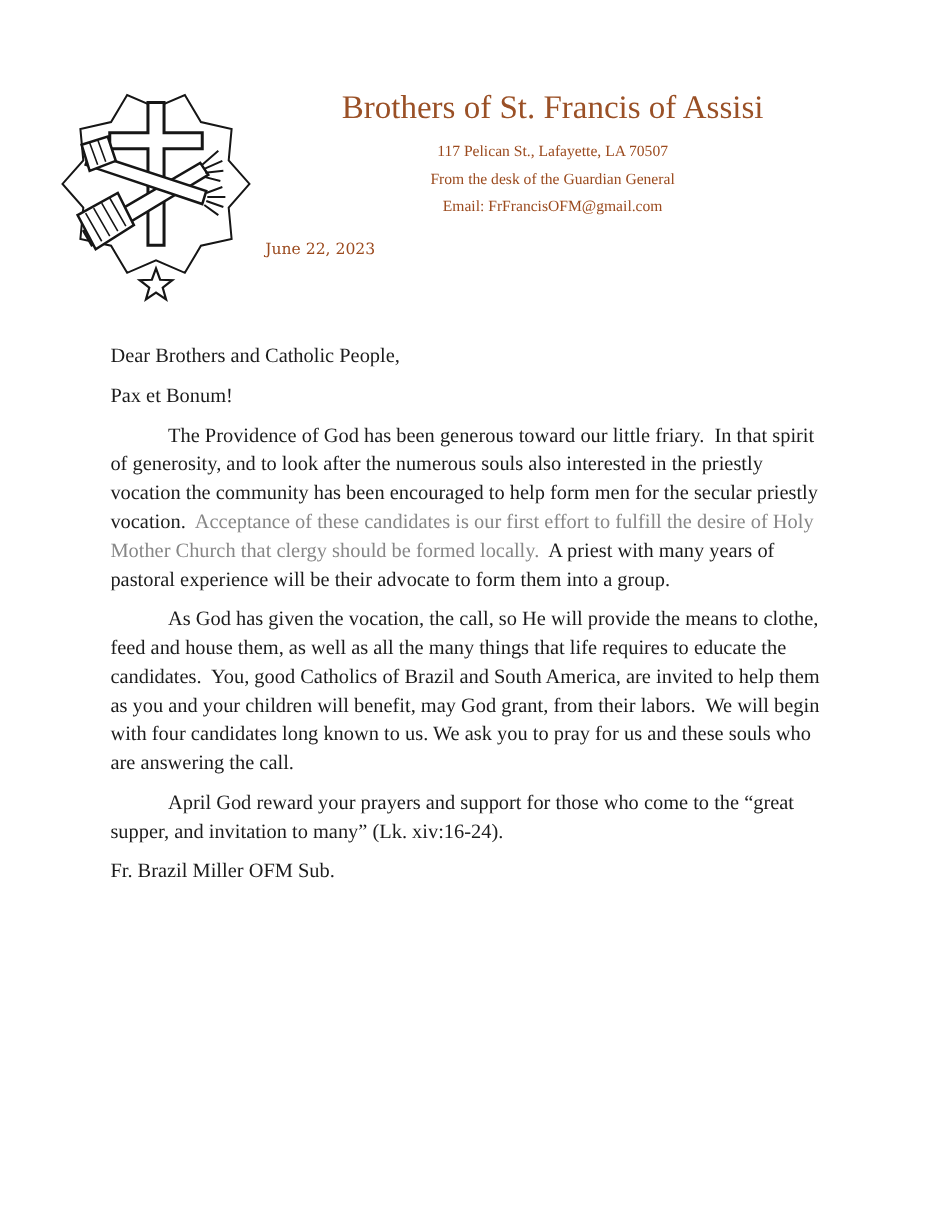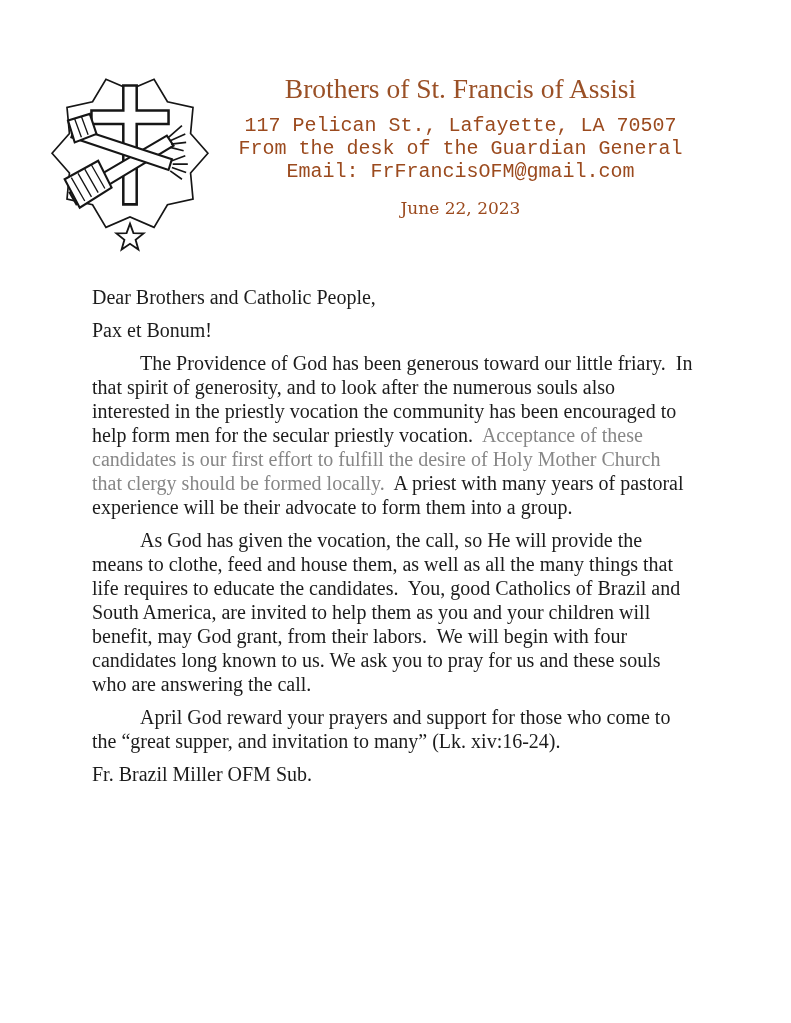--- a/index.html
+++ b/index.html
@@ -14,33 +14,33 @@
   }
   .header { display:flex; align-items:flex-start; padding:72px 91px 0 46px; }
   .logo-box { flex:0 0 175px; }
   .logo-box svg { display:block; }
   .header-text { flex:1 1 auto; text-align:center; }
   .letter-title {
     font-size:27.5px; line-height:34px; white-space:nowrap;
     font-family:"Liberation Serif", serif;
   }
   .addr-line {
-    font-family:Liberation Mono, monospace;
-    font-size:20px; line-height:23px;
+    font-family:Liberation Serif, serif;
+    font-size:13px; line-height:23px;
   }
   .addr-first { margin-top:8px; }
   .date-line {
     font-family:"DejaVu Serif", serif;
-    font-size:17px; line-height:23px;
-    text-align:center; margin-top:14px;
+    font-size:13px; line-height:23px;
+    text-align:left; margin-top:14px;
   }
   .letter-body {
     padding:0 96px 0 92px;
     margin-top:27px;
-    font-size:20px; line-height:24px;
+    font-size:17px; line-height:24px;
     color:#1c1c1c;
     text-align:left;
   }
   .letter-body p { margin:0 0 9px 0; }
   .para { text-indent:48px; white-space:pre-wrap; }
   .closing { margin-top:36px; }
   .emblem-stroke { stroke:#161616; fill:none; }
 </style>
 </head>
 <body>

